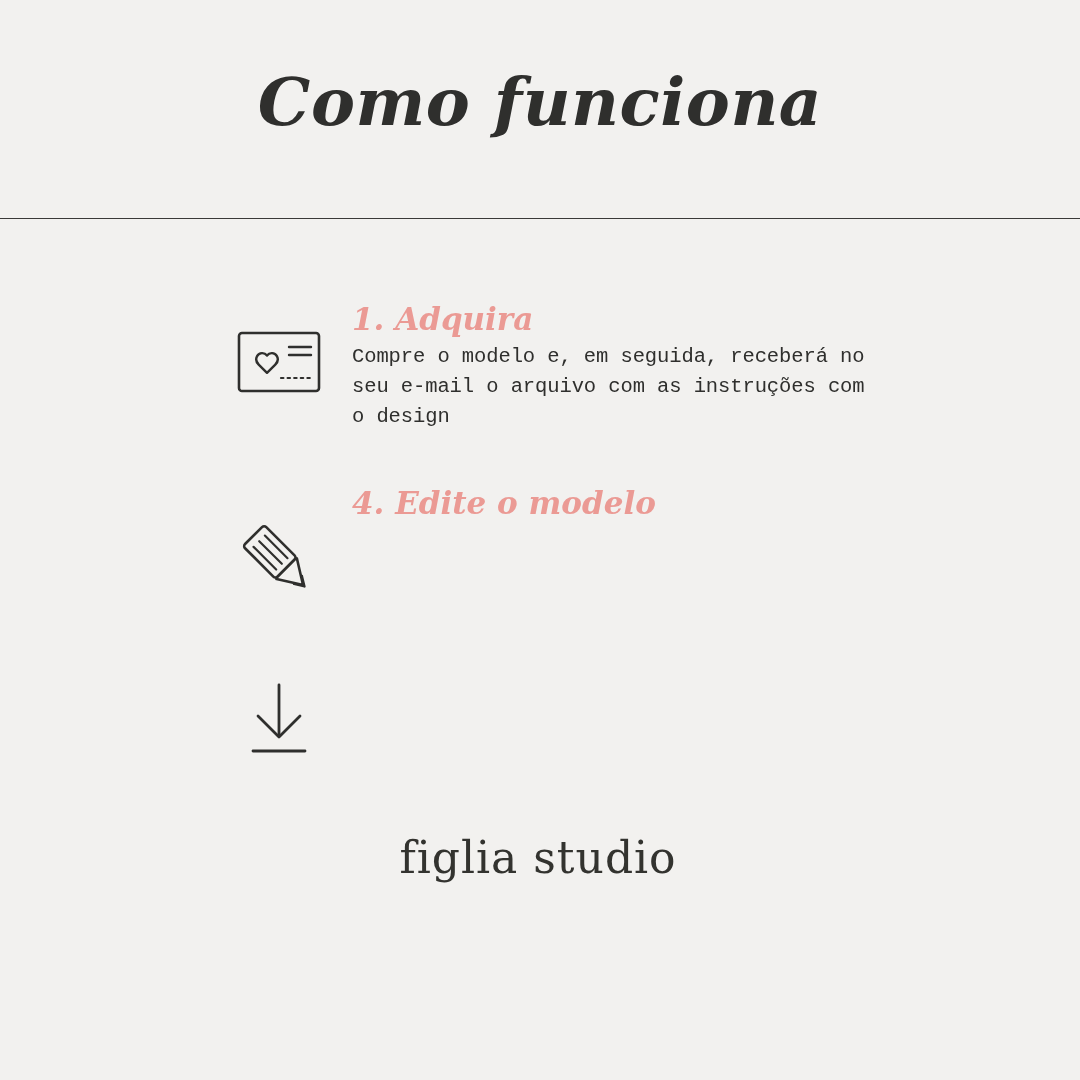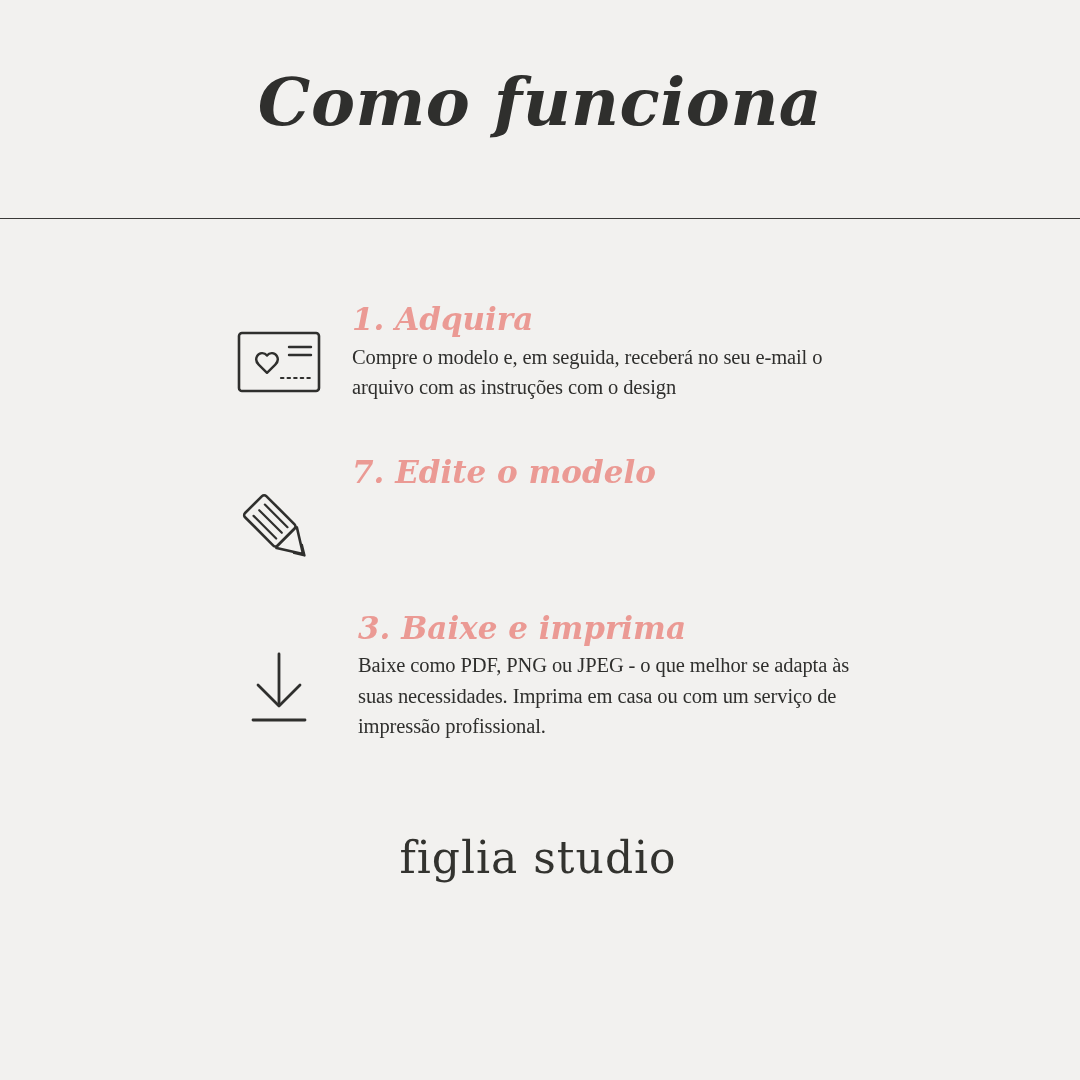--- a/index.html
+++ b/index.html
@@ -73,21 +73,21 @@
   .step-title {
     font-family: "DejaVu Serif", "Liberation Serif", serif;
     font-style: italic;
     font-weight: bold;
     font-size: 31px;
     color: #eb9a94;
     margin: 0 0 3px 0;
     line-height: 1.22;
   }
   .step-desc {
-    font-family: Liberation Serif, serif;
+    font-family: Liberation Mono, monospace;
     font-size: 20.5px;
     line-height: 1.48;
     color: #2f2f2d;
     margin: 0;
     letter-spacing: -0.1px;
   }
 
   
   .step-1 { margin-bottom: 52px; }
   .step-1 .step-icon { padding-top: 30px; }
@@ -151,35 +151,31 @@
             <line x1="24" y1="50" x2="54" y2="50" stroke="#2f2f2d" stroke-width="2.4"></line>
             <path d="M24 50 L39 74 L54 50" fill="none" stroke="#2f2f2d" stroke-width="2.6" stroke-linejoin="round"></path>
             <path d="M33 66 L39 76 L45 66" fill="none" stroke="#2f2f2d" stroke-width="2.4" stroke-linejoin="round"></path>
             <line x1="31" y1="12" x2="31" y2="44" stroke="#2f2f2d" stroke-width="2.2" stroke-linecap="round"></line>
             <line x1="39" y1="12" x2="39" y2="44" stroke="#2f2f2d" stroke-width="2.2" stroke-linecap="round"></line>
             <line x1="47" y1="12" x2="47" y2="44" stroke="#2f2f2d" stroke-width="2.2" stroke-linecap="round"></line>
           </g>
         </svg>
       </div>
       <div class="step-body">
-        <div class="step-title">7. Edite o modelo</div>
+        <div class="step-title">4. Edite o modelo</div>
       </div>
     </div>
 
     <div class="step step-3">
       <div class="step-icon">
         <svg width="68" height="74" viewBox="0 0 68 74">
           <line x1="34" y1="4" x2="34" y2="54" stroke="#2f2f2d" stroke-width="2.8" stroke-linecap="round"></line>
           <path d="M13 35 L34 56 L55 35" fill="none" stroke="#2f2f2d" stroke-width="2.8" stroke-linecap="round" stroke-linejoin="round"></path>
           <line x1="8" y1="70" x2="60" y2="70" stroke="#2f2f2d" stroke-width="2.8" stroke-linecap="round"></line>
         </svg>
-      </div>
-      <div class="step-body">
-        <div class="step-title">3. Baixe e imprima</div>
-        <p class="step-desc">Baixe como PDF, PNG ou JPEG - o que melhor se adapta às suas necessidades. Imprima em casa ou com um serviço de impressão profissional.</p>
       </div>
     </div>
 
   </div>
 
   <div class="footer">
     <div class="brand">figlia studio</div>
   </div>
 
 </div>

